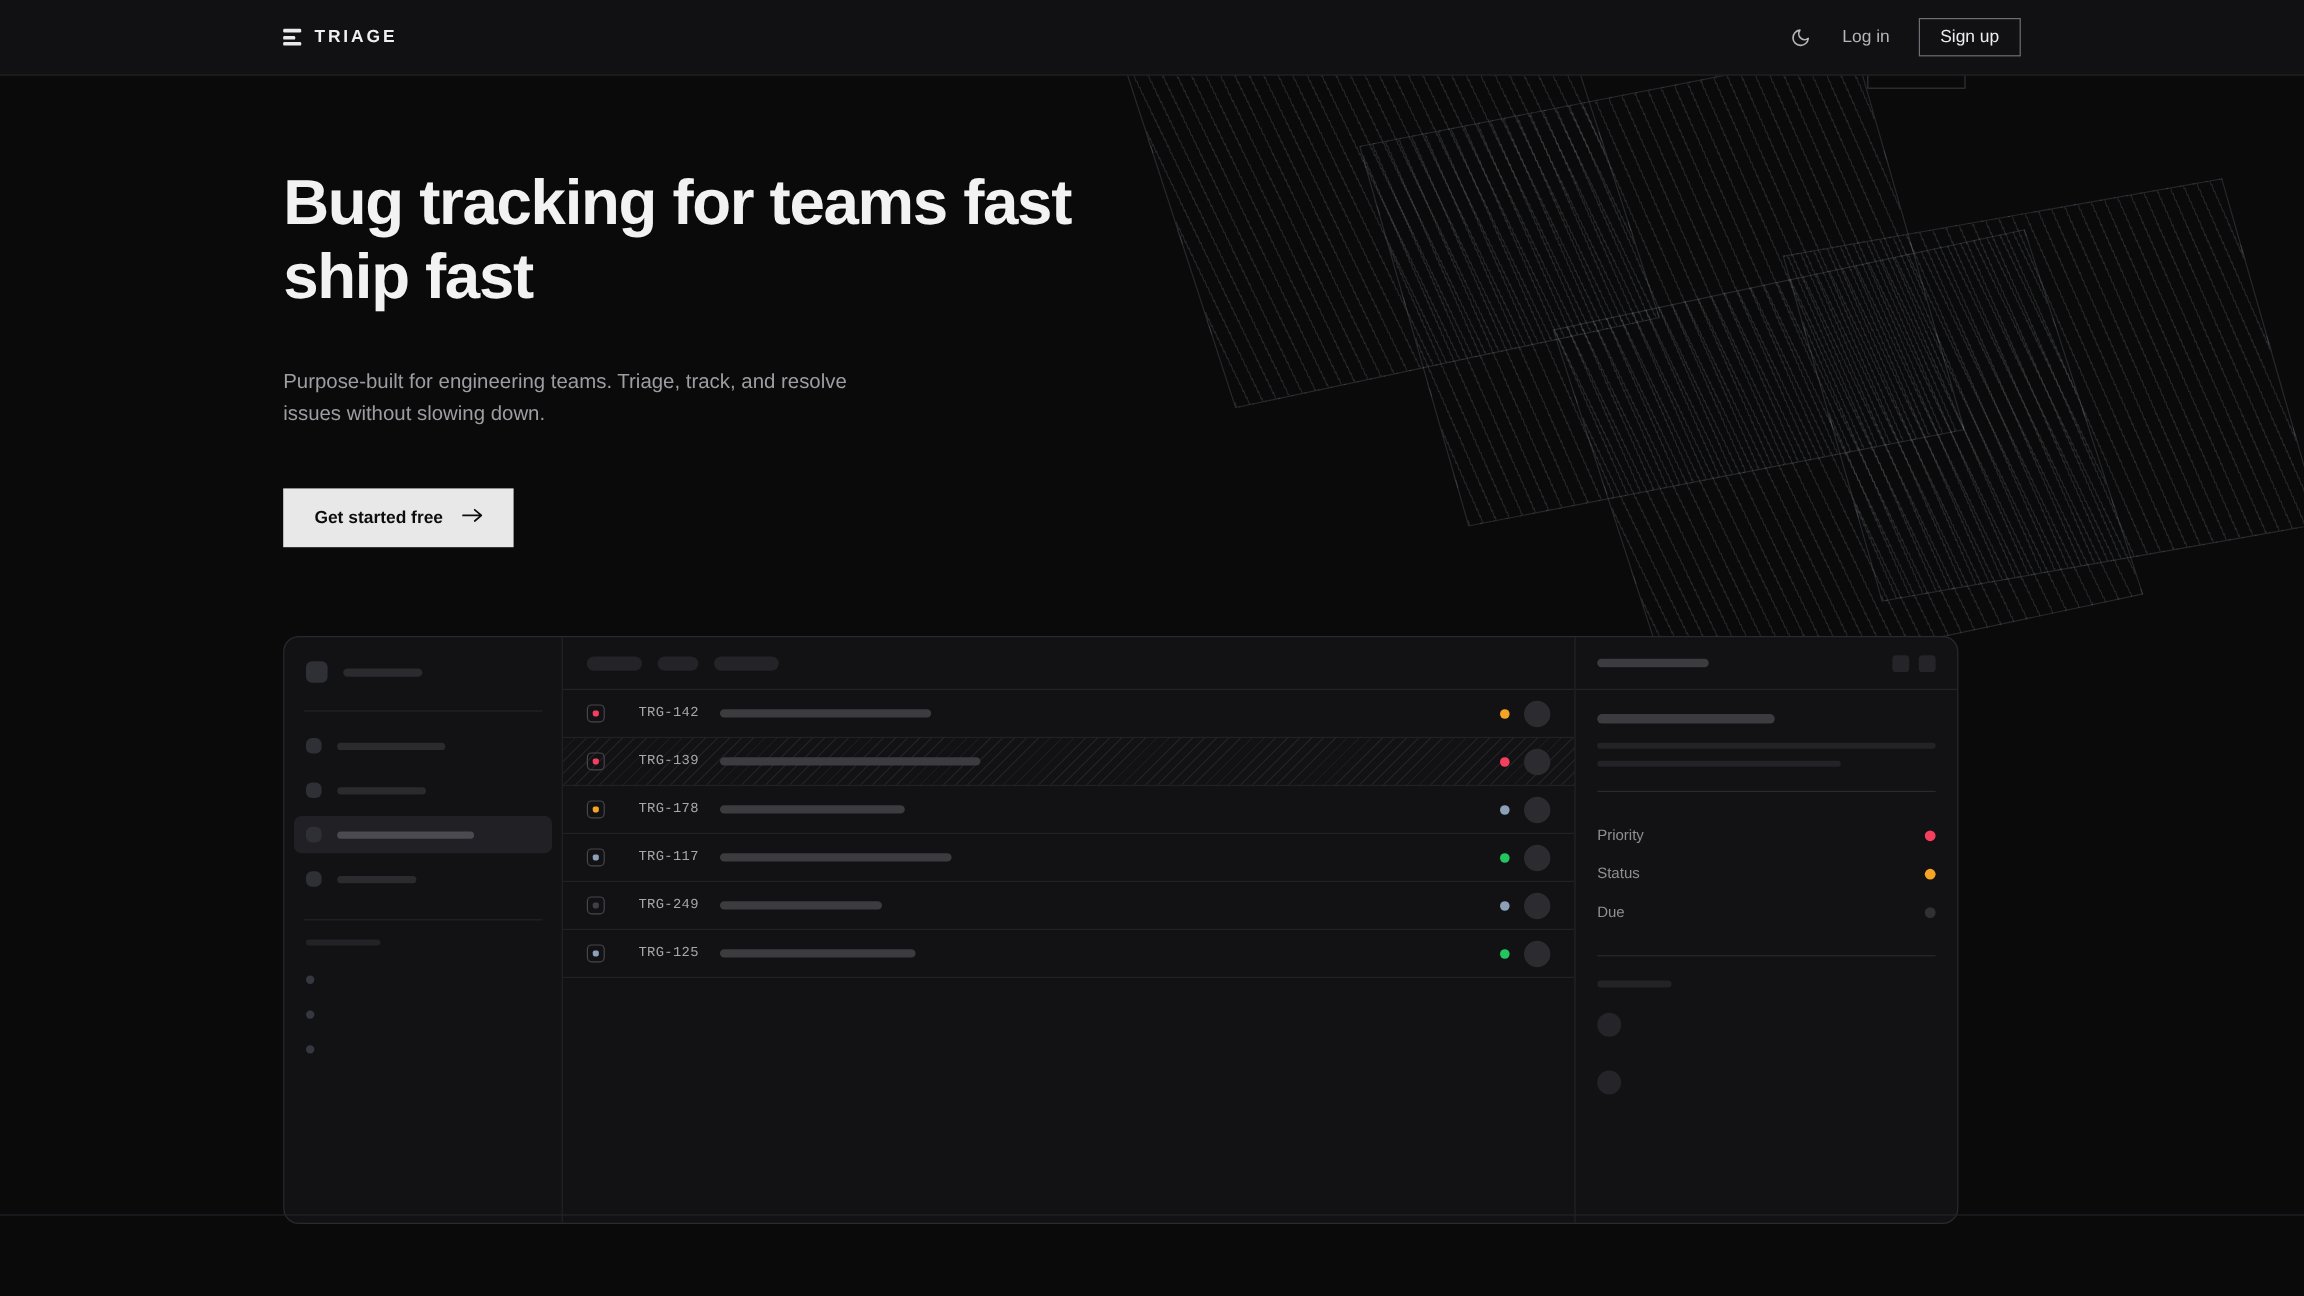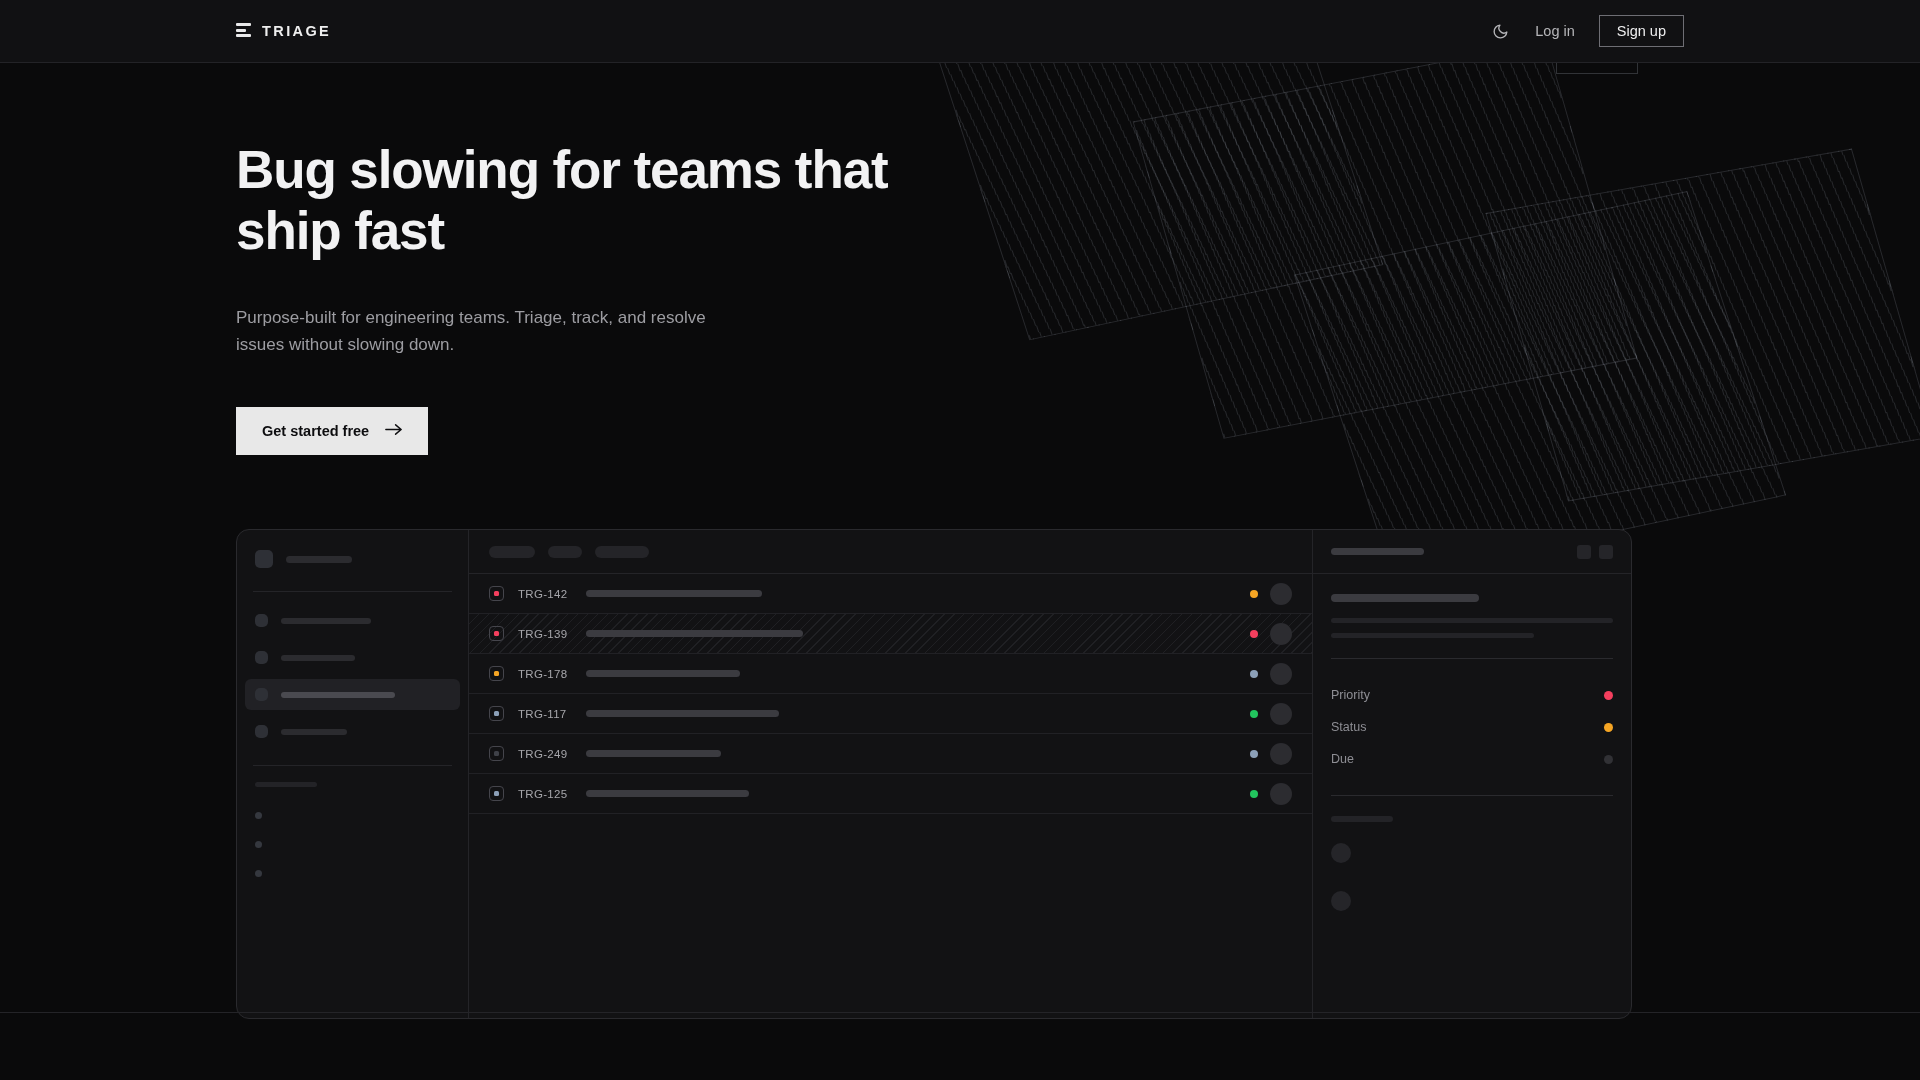--- a/index.html
+++ b/index.html
@@ -42,21 +42,21 @@
     position: relative; z-index: 5;
     height: 63px; width: 100%;
     background: #111113;
     border-bottom: 1px solid #232327;
     display: flex; align-items: center;
   }
   .nav-inner {
     width: 1920px; padding: 0 236px 0 236px;
     display: flex; align-items: center; justify-content: space-between;
   }
-  .brand { display: flex; gap: 11px; }
+  .brand { display: flex; align-items: center; gap: 11px; }
   .brand-mark { display: flex; flex-direction: column; gap: 2.5px; width: 15px; }
   .brand-mark i { display: block; height: 3px; background: #e9e9ea; border-radius: 1px; }
   .brand-mark i:nth-child(1) { width: 15px; }
   .brand-mark i:nth-child(2) { width: 10px; }
   .brand-mark i:nth-child(3) { width: 15px; }
   .brand-text {
     color: #efefef; font-size: 14.5px; font-weight: bold; letter-spacing: 2.4px;
   }
   .nav-right { display: flex; align-items: center; gap: 24px; }
   .moon-btn { width: 22px; height: 22px; display: flex; align-items: center; justify-content: center; cursor: pointer; }
@@ -120,21 +120,21 @@
       -45deg, rgba(150,155,170,0.10) 0px, rgba(150,155,170,0.10) 1px,
       rgba(0,0,0,0) 1px, rgba(0,0,0,0) 7px);
   }
   .pri-badge {
     width: 15px; height: 15px; border-radius: 4px; border: 1px solid #45454c;
     display: flex; align-items: center; justify-content: center; flex: none;
   }
   .pri-dot { width: 5px; height: 5px; border-radius: 1.5px; }
   .row-id {
     color: #a6a6ab; font-size: 11.5px; letter-spacing: 0.3px;
-    font-family: Liberation Sans, sans-serif; width: 68px; margin-left: 14px; flex: none;
+    font-family: Liberation Mono, monospace; width: 68px; margin-left: 28px; flex: none;
   }
   .row-title { height: 7px; border-radius: 4px; background: #3b3b40; }
   .row-right { margin-left: auto; display: flex; align-items: center; gap: 12px; padding-right: 20px; }
   .status-dot { width: 8px; height: 8px; border-radius: 50%; flex: none; }
   .avatar { width: 22px; height: 22px; border-radius: 50%; background: #2c2c30; flex: none; }
   .list-fill { flex: 1; }
 
   .mock-detail { width: 318px; flex: none; display: flex; flex-direction: column; }
   .detail-head {
     height: 44px; border-bottom: 1px solid #242428; flex: none;
@@ -183,21 +183,21 @@
             <path d="M21 12.79A9 9 0 1 1 11.21 3 7 7 0 0 0 21 12.79z"></path>
           </svg>
         </span>
         <a class="login-link">Log in</a>
         <button class="signup-btn">Sign up</button>
       </div>
     </div>
   </div>
 
   <div class="hero">
-    <h1>Bug slowing for teams that ship fast</h1>
+    <h1>Bug tracking for teams fast ship fast</h1>
     <p>Purpose-built for engineering teams. Triage, track, and resolve issues without slowing down.</p>
     <button class="cta">
       <span>Get started free</span>
       <span>
         <svg width="17" height="13" viewBox="0 0 20 14" fill="none" stroke="#0d0d0f" stroke-width="1.7" stroke-linecap="round" stroke-linejoin="round">
           <path d="M1 7h17M12.5 1.5L19 7l-6.5 5.5"></path>
         </svg>
       </span>
     </button>
   </div>

